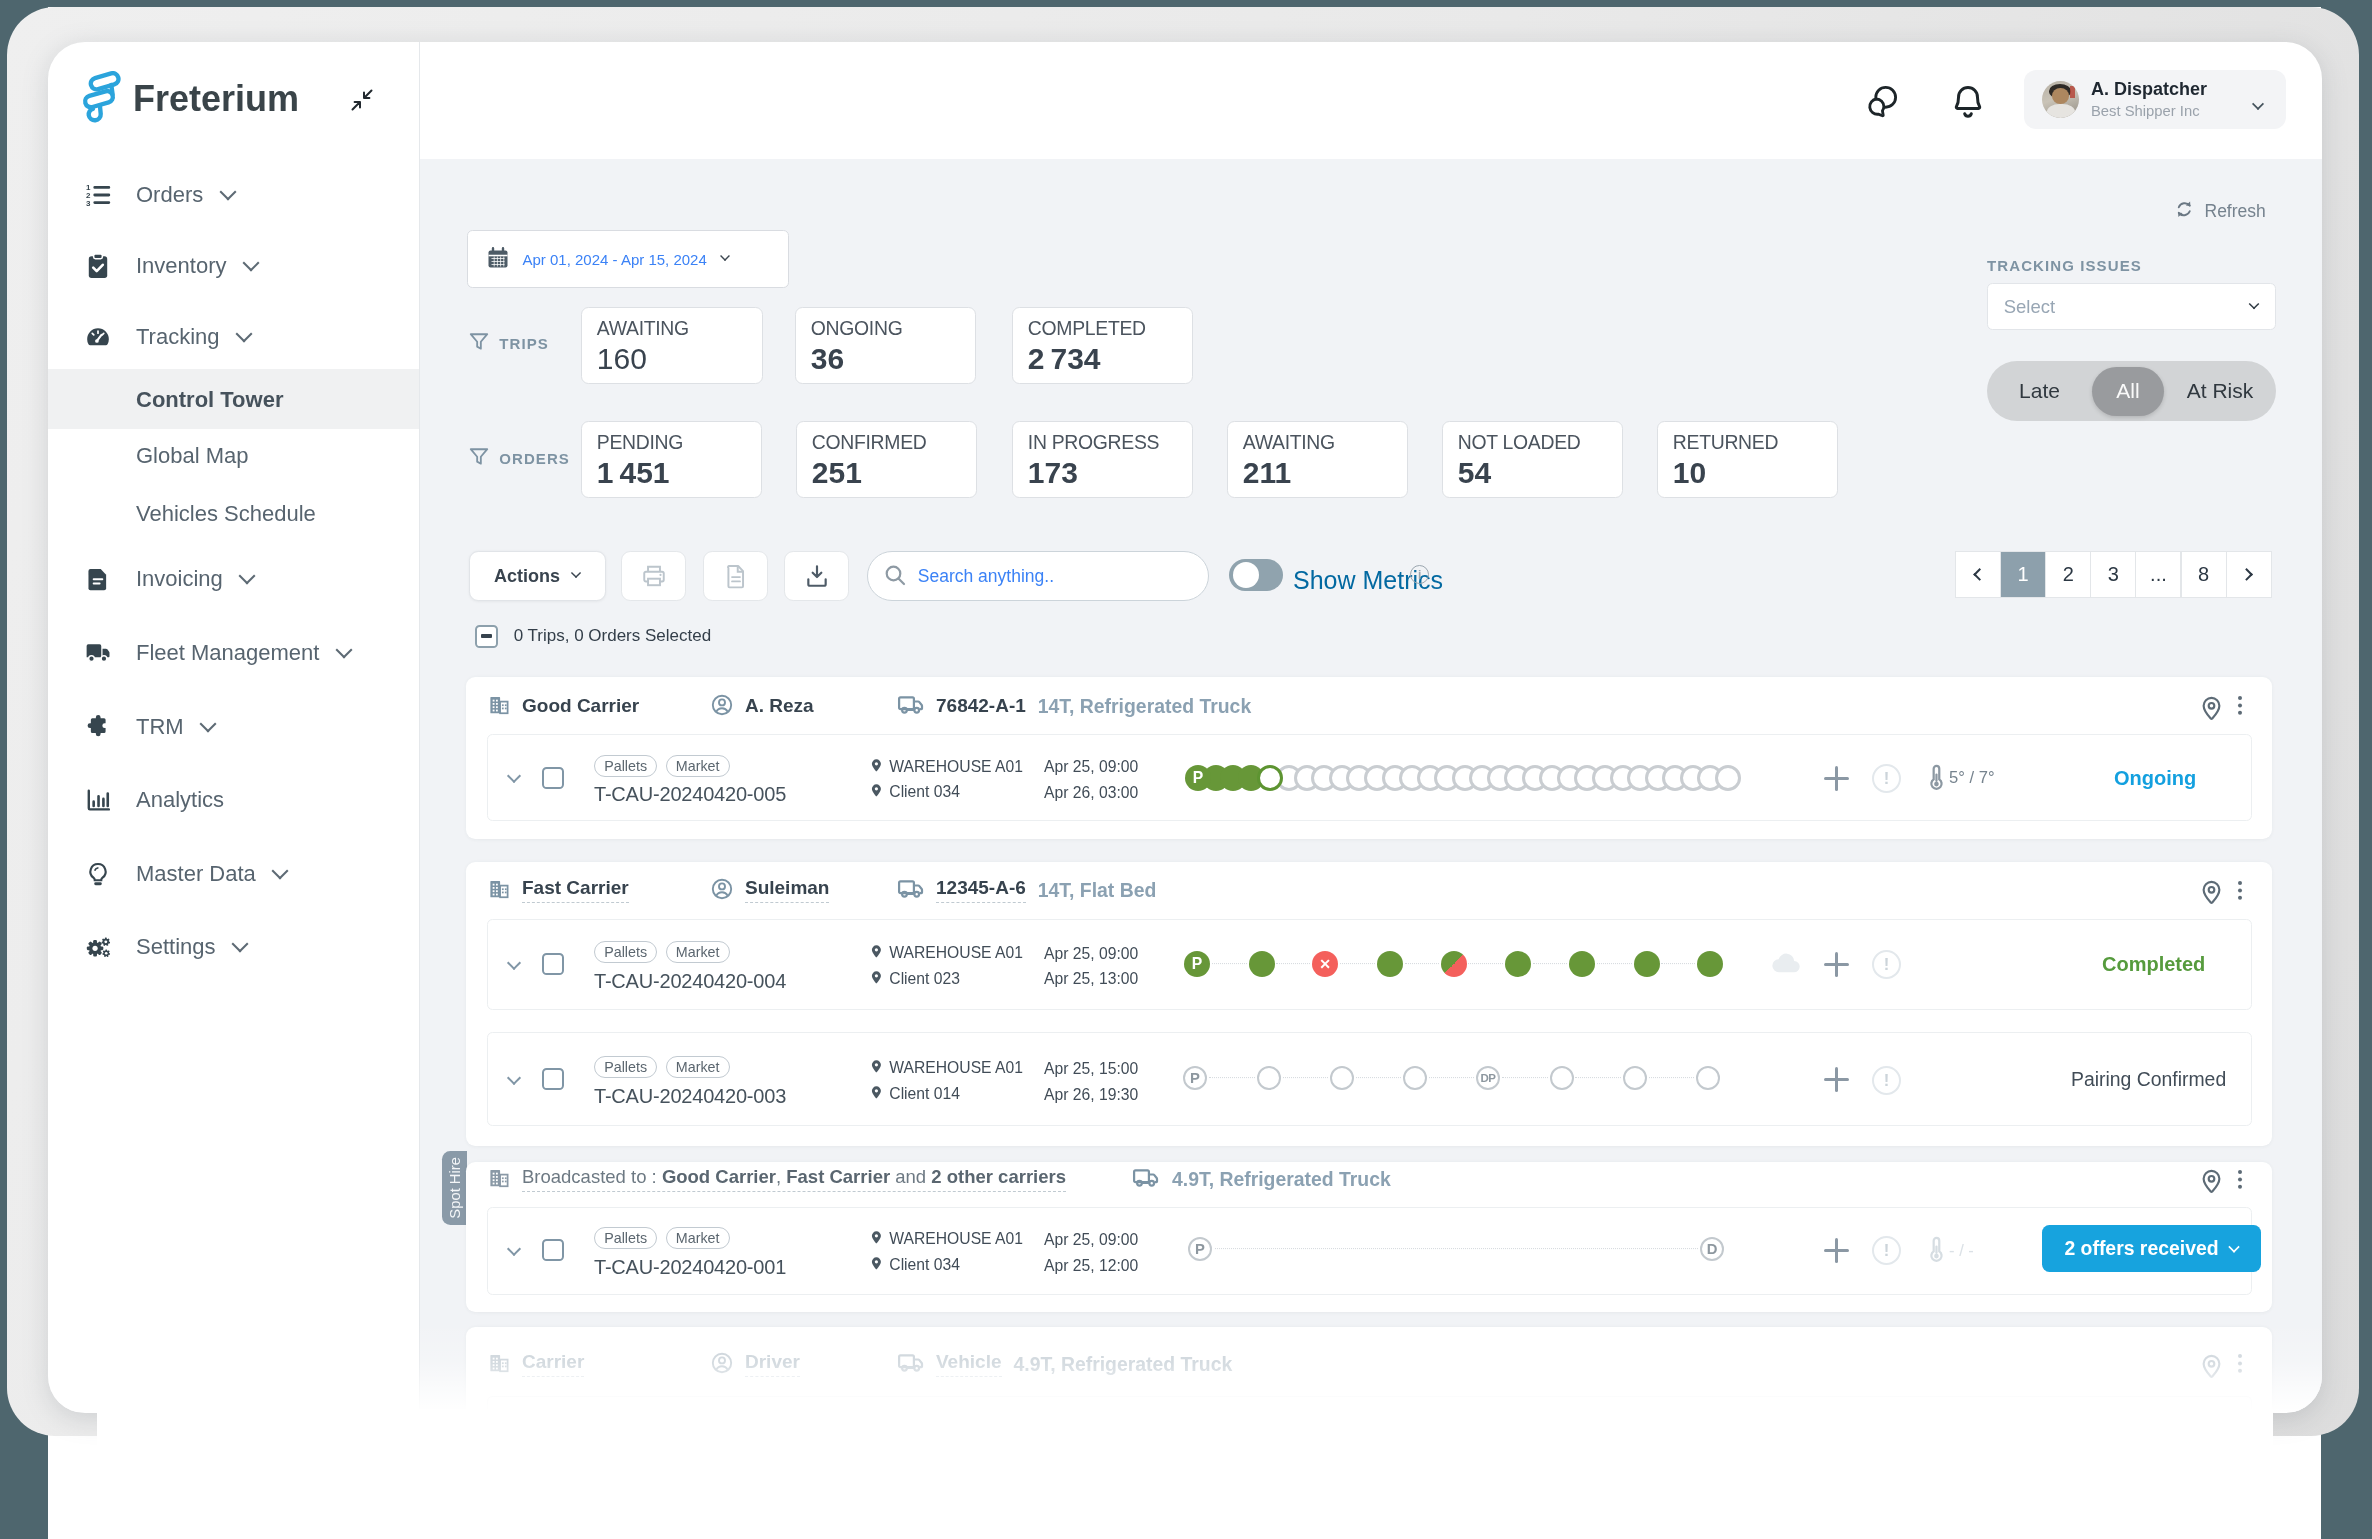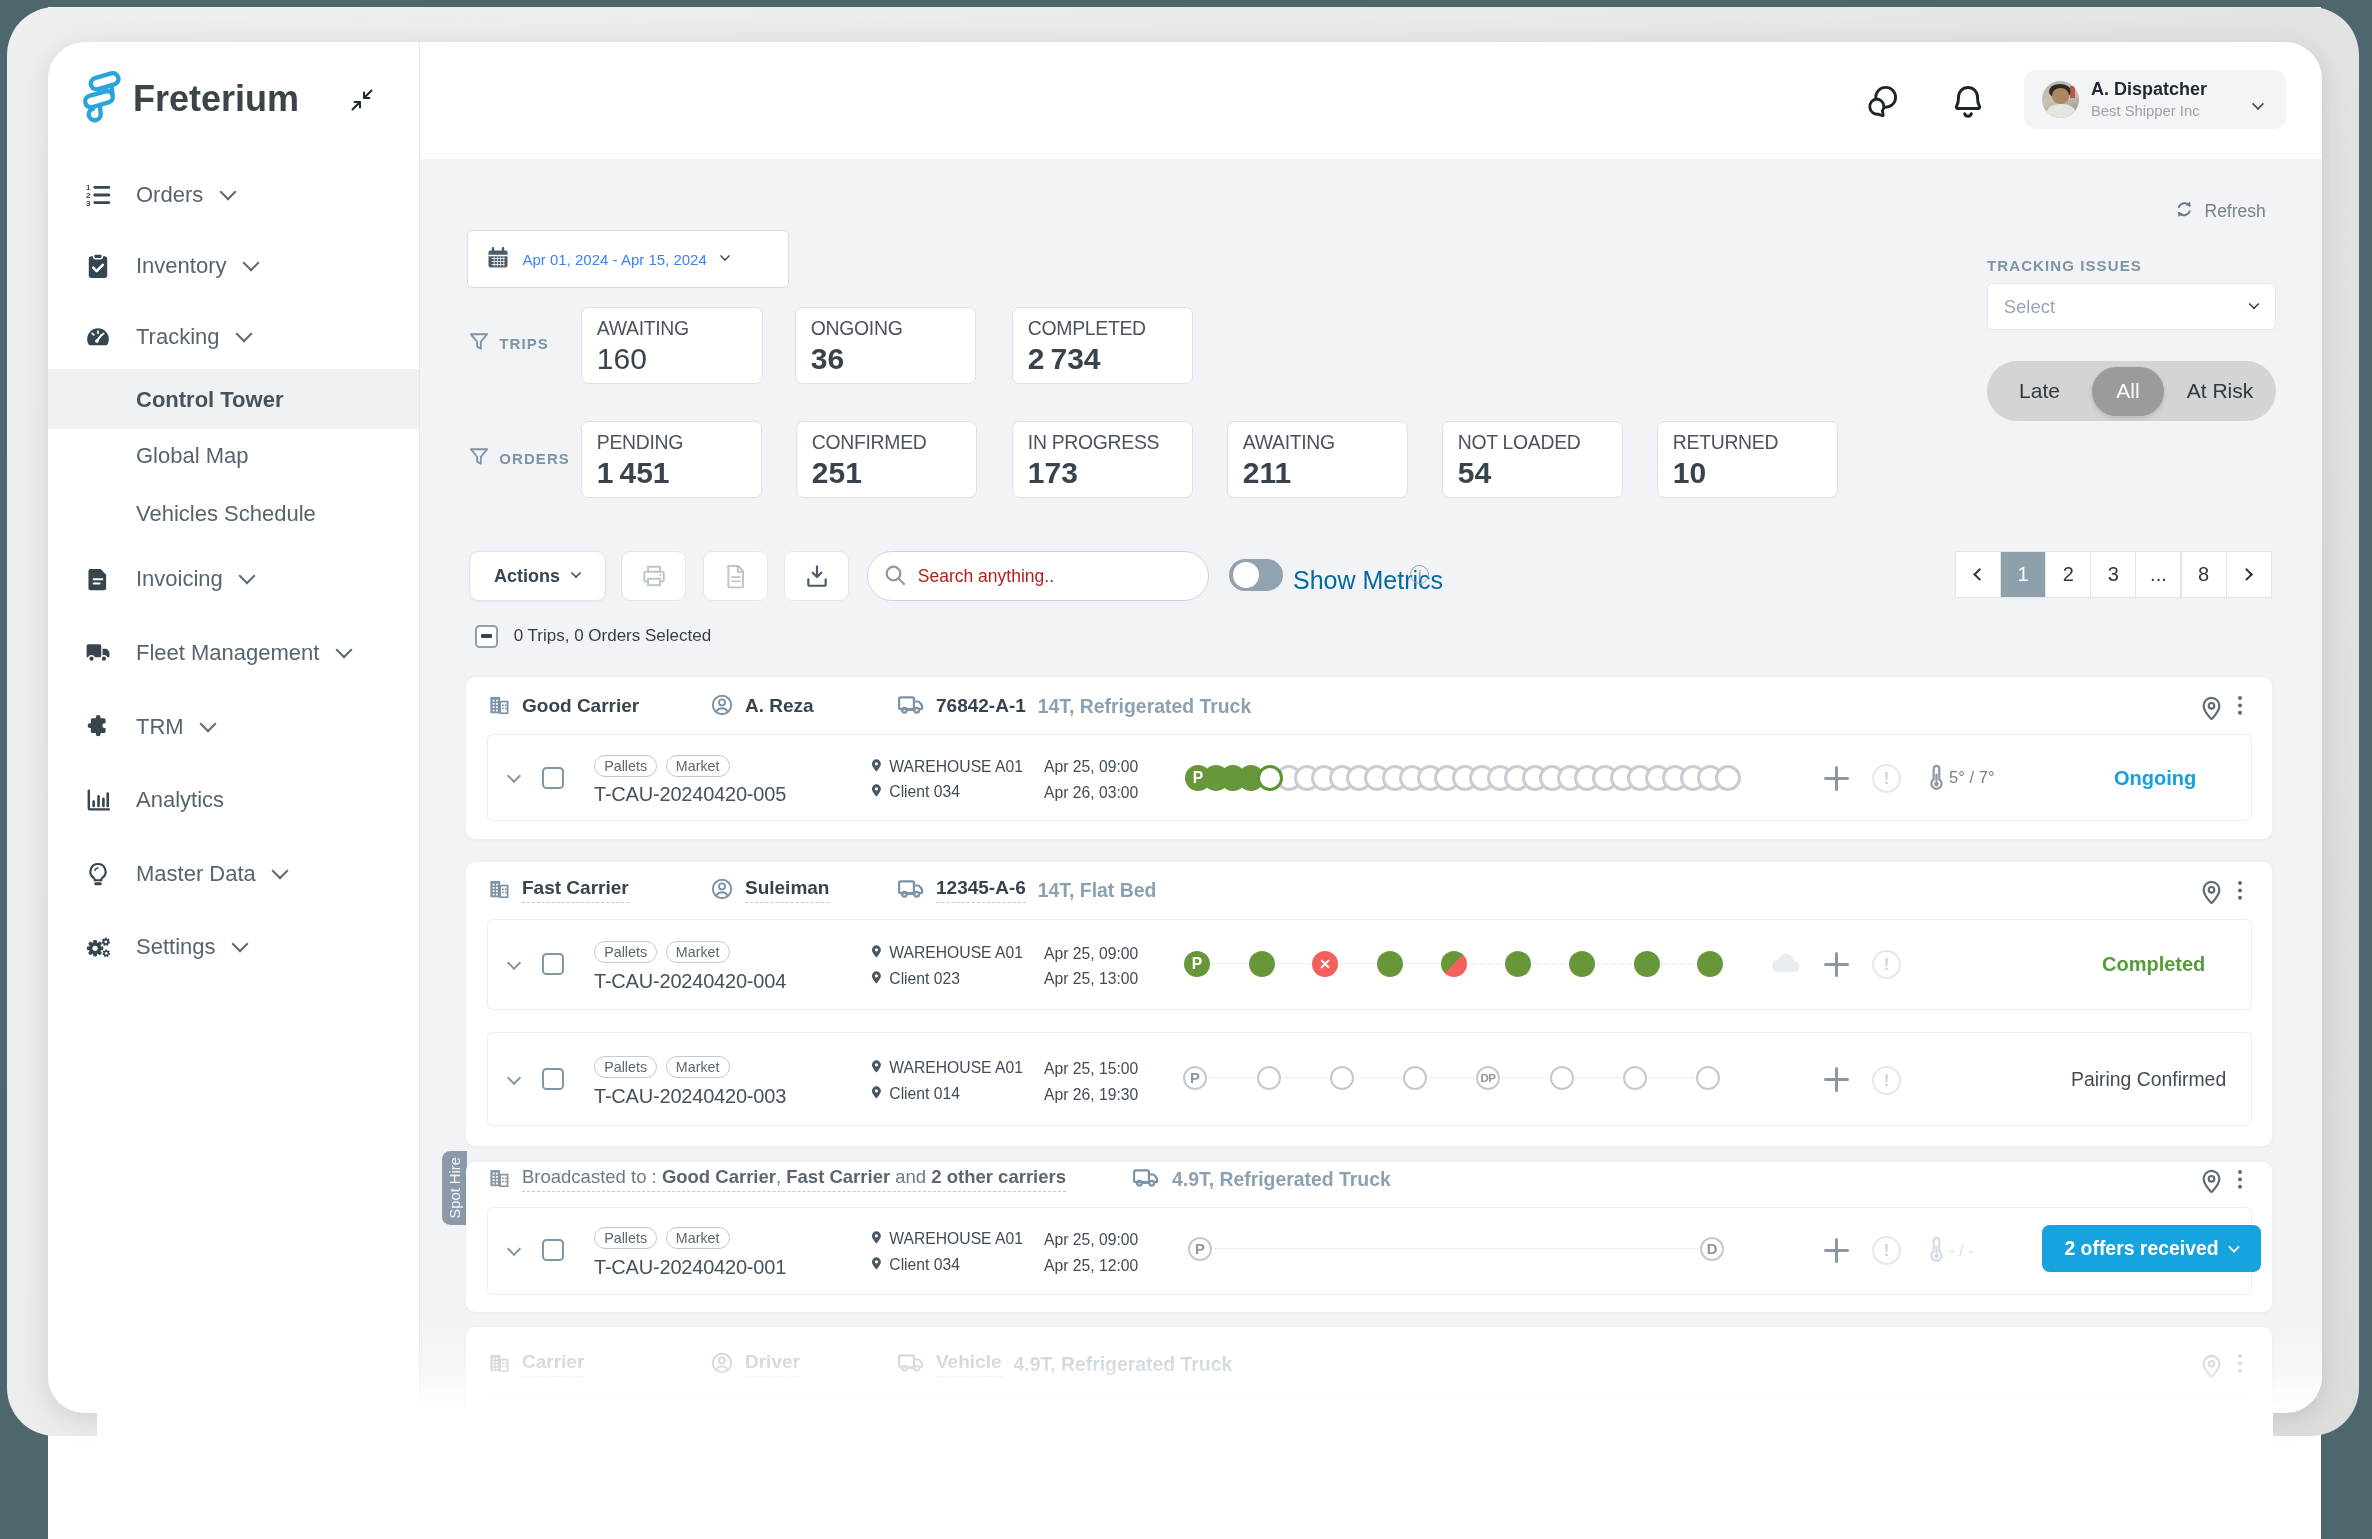--- a/index.html
+++ b/index.html
@@ -291,21 +291,21 @@
         <svg width="26" height="26" viewBox="0 0 24 24" fill="none" style="">
           <path d="M12 3v10M12 13l-4-4M12 13l4-4" stroke="currentColor" stroke-width="2" stroke-linecap="round" stroke-linejoin="round"></path>
 <path d="M4 15v4.5A1.5 1.5 0 0 0 5.5 21h13a1.5 1.5 0 0 0 1.5-1.5V15" stroke="currentColor" stroke-width="2" stroke-linecap="round" fill="none"></path>
         </svg>
       </div>
 <div class="abs flex nw" style="left:819px;top:509px;width:342px;height:50px;background:#fff;border:1.4px solid #ccd4da;border-radius:25px;padding:0 14.8px">
 <span style="color:#8e9aa4"><svg width="24" height="24" viewBox="0 0 24 24" fill="none" style="">
             <circle cx="10.5" cy="10.5" r="6.8" stroke="currentColor" stroke-width="2.2" fill="none"></circle>
 <path d="M15.5 15.5l5.5 5.5" stroke="currentColor" stroke-width="2.2" stroke-linecap="round"></path>
           </svg></span>
-<span style="margin-left:11px;font-size:17.5px;color:#b91c1c">Search anything..</span>
+<span style="margin-left:11px;font-size:17.5px;color:#3b82f6">Search anything..</span>
       </div>
 <div class="abs" style="left:1181px;top:517px;width:54px;height:32px;border-radius:16.6px;background:#90a3ae">
 <div class="abs" style="left:3.7px;top:3.2px;width:26px;height:26px;border-radius:50%;background:#fff"></div>
       </div>
 <div class="abs nw" style="left:1245px;top:524px;font-size:25px;color:#0369a1">Show Metrics</div>
 <div class="abs" style="left:1362px;top:523px;width:19.4px;height:19.4px;border-radius:50%;border:1.7px solid #9ba6af;color:#9ba6af;display:flex;align-items:center;justify-content:center;font-size:12px;font-weight:bold">i</div>
 <div class="abs flex" style="left:1907px;top:509px;height:47px">
 <div style="width:46px;height:47px;background:#fff;border:0.9px solid #e3e6e9;margin-left:0px;display:flex;align-items:center;justify-content:center;font-size:20px;color:#2c3844">
           <span style="display:inline-block;width:9.2px;height:9.2px;border-left:2.4px solid #2c3844;border-bottom:2.4px solid #2c3844;transform:rotate(45deg);margin-left:3.7px"></span>
         </div>

